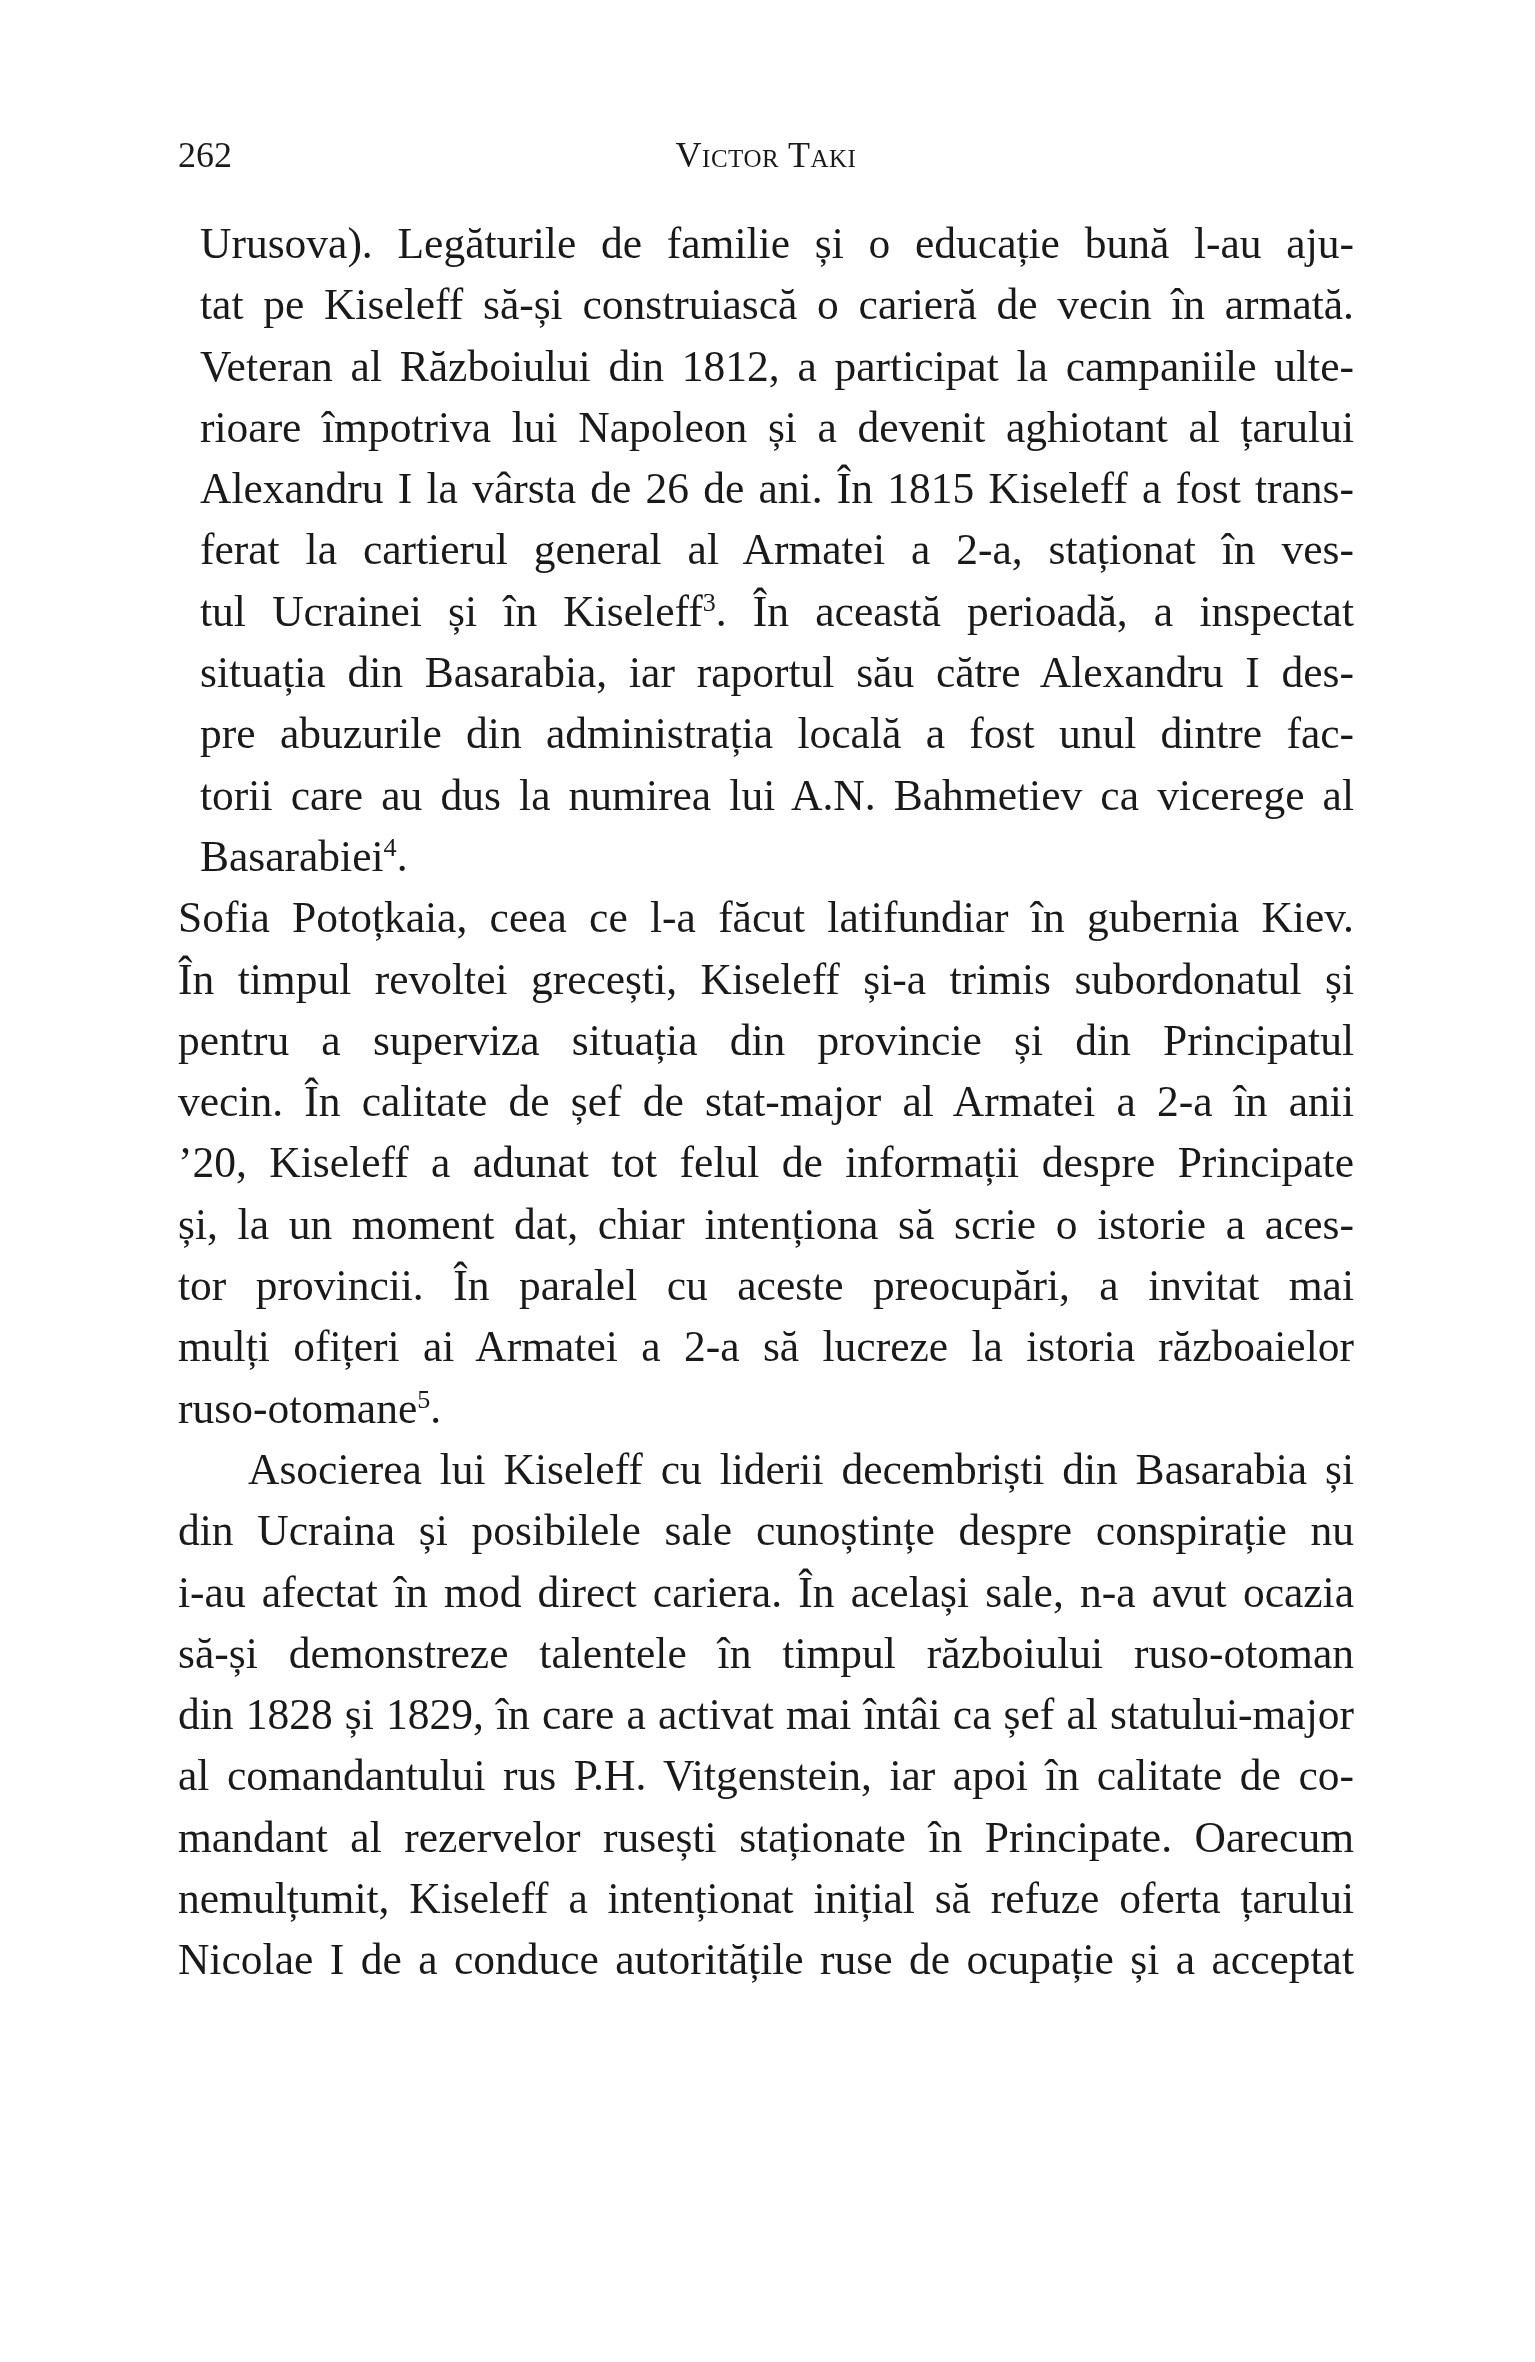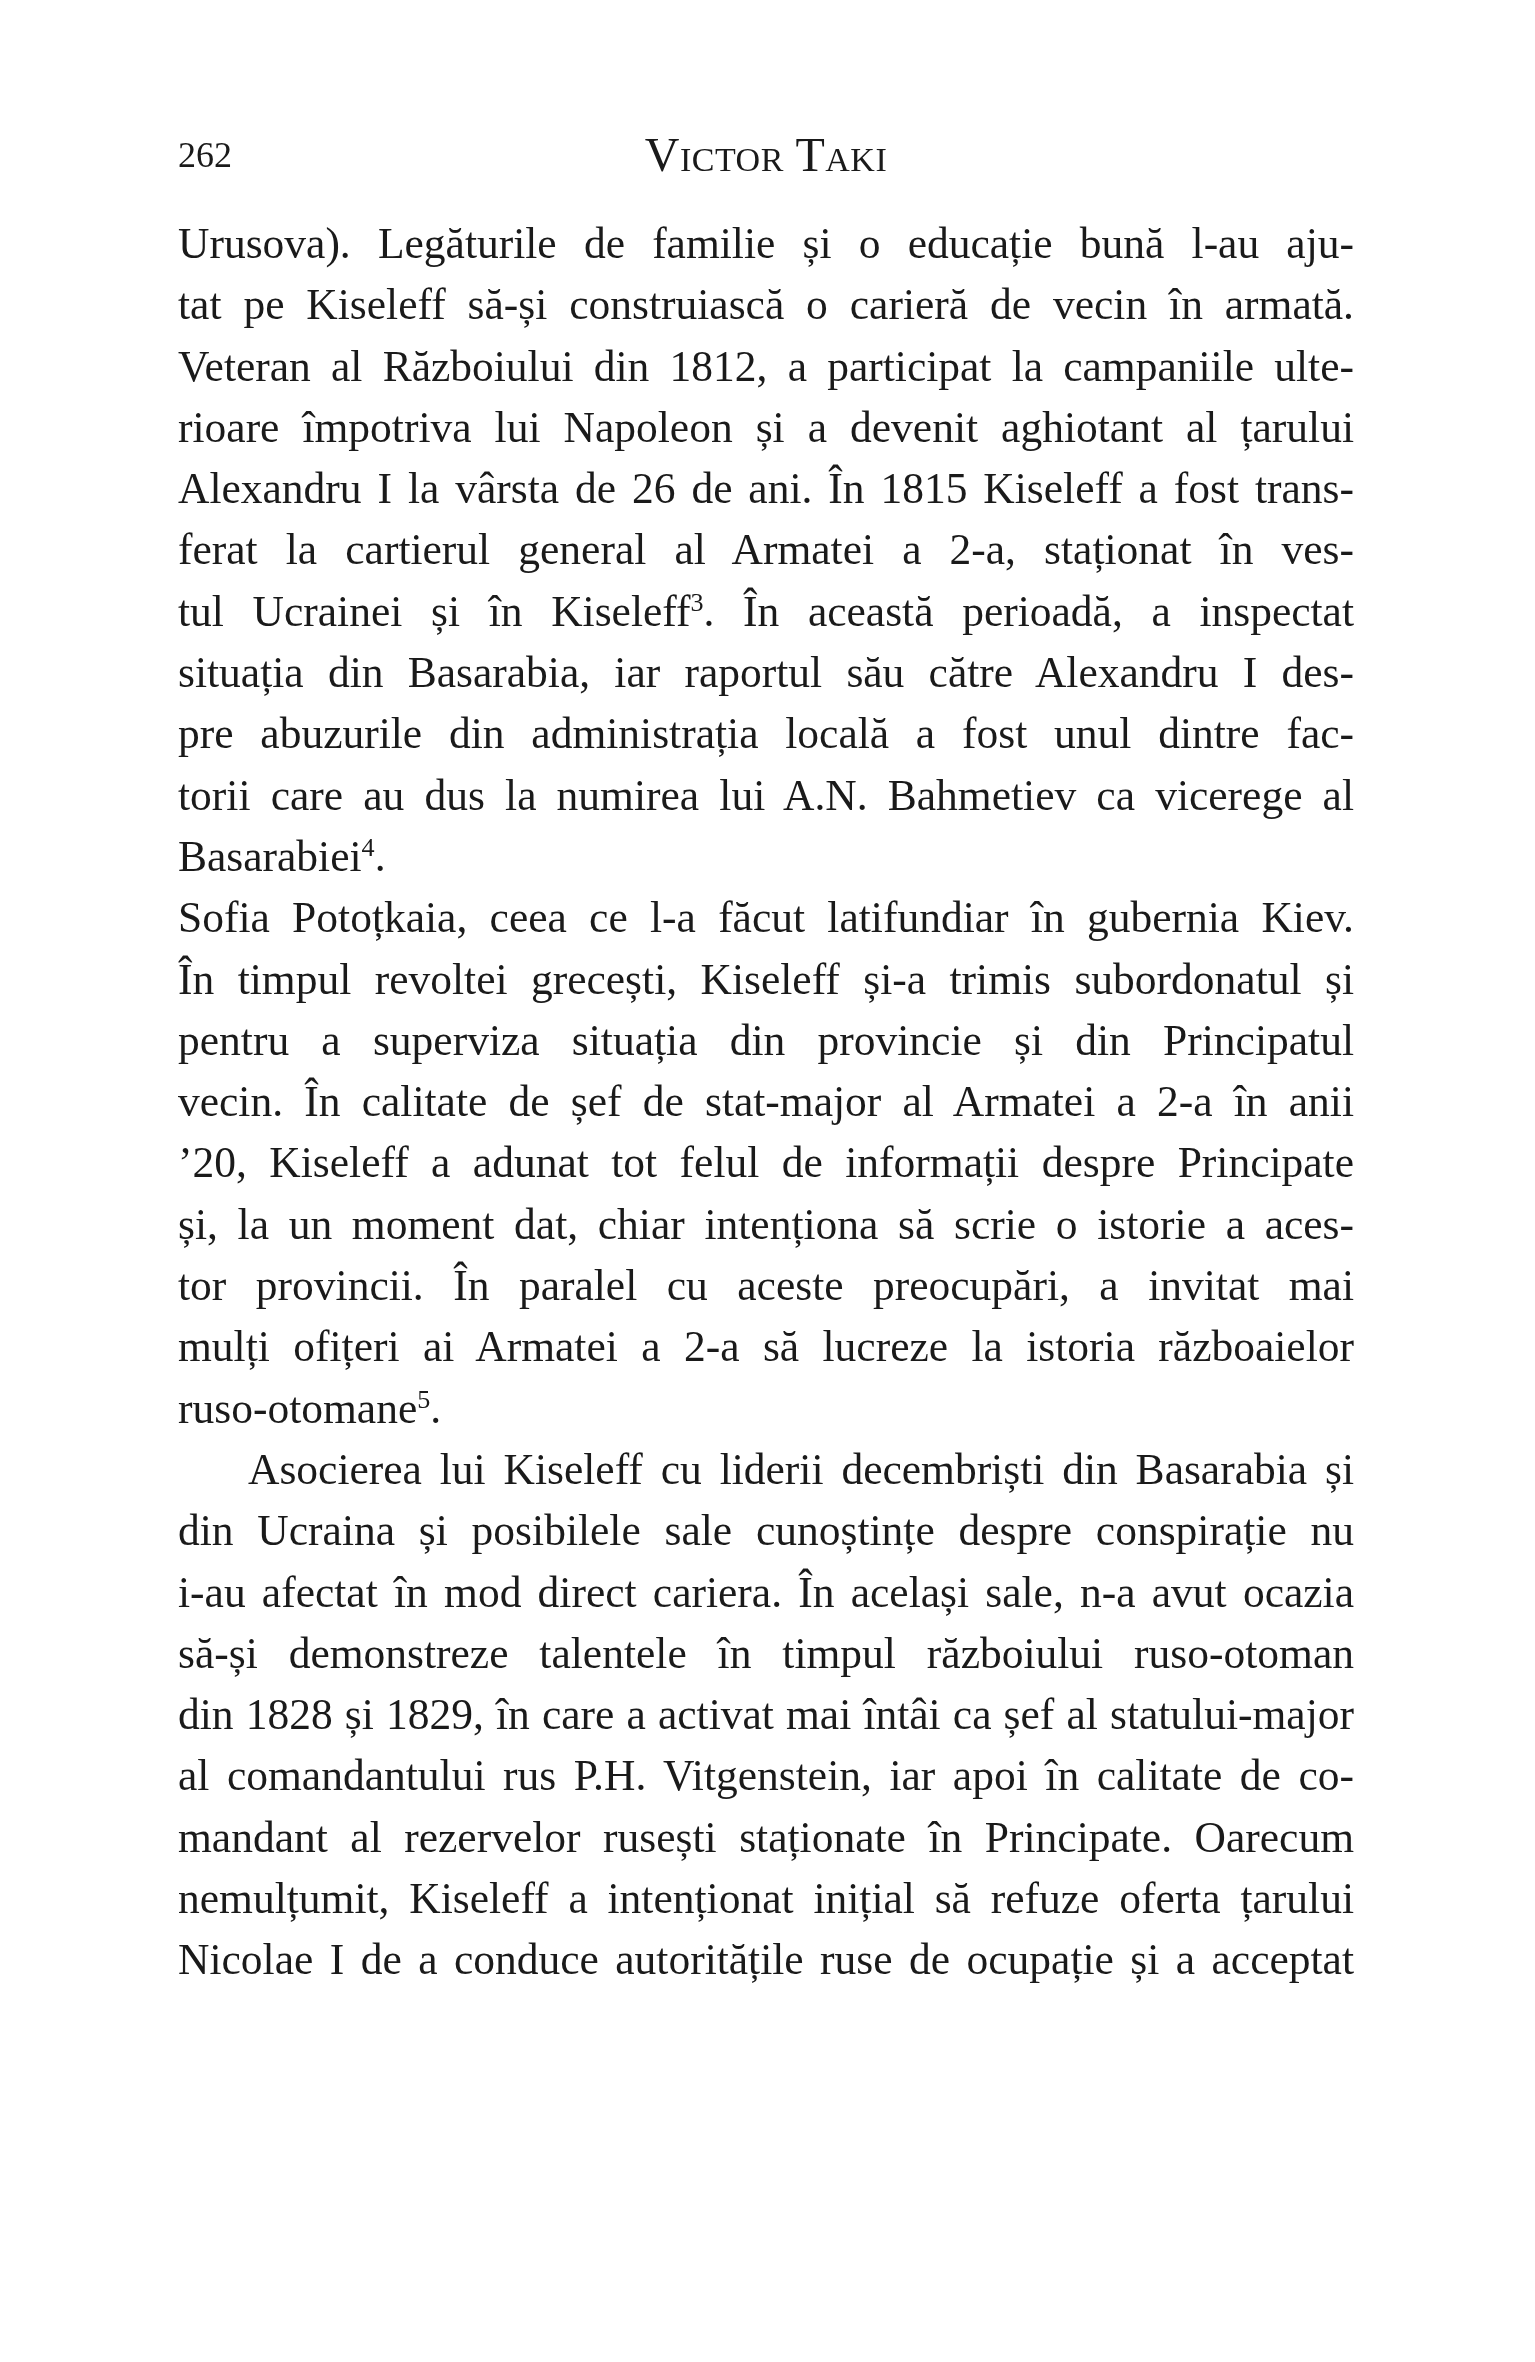--- a/index.html
+++ b/index.html
@@ -34,40 +34,41 @@
       top: 0;
       font-size: 36px;
       line-height: 50px;
     }
     .running-title {
       position: absolute;
       left: 0;
       right: 0;
       top: 0;
       text-align: center;
-      font-size: 48px;
+      font-size: 36px;
       line-height: 50px;
       font-variant: small-caps;
       letter-spacing: 0.5px;
     }
     .body-text {
       position: absolute;
       top: 213px;
       left: 0;
       width: 1176px;
       font-size: 43.5px;
       line-height: 61.3px;
       text-align: justify;
     }
     .body-text p {
       margin: 0;
       hyphens: manual;
     }
     .body-text p.cont {
       text-indent: 0;
+      margin-left: 22px;
     }
     .line {
       display: block;
       text-align: justify;
       text-align-last: justify;
       white-space: nowrap;
     }
     .line.last {
       text-align-last: left;
     }

